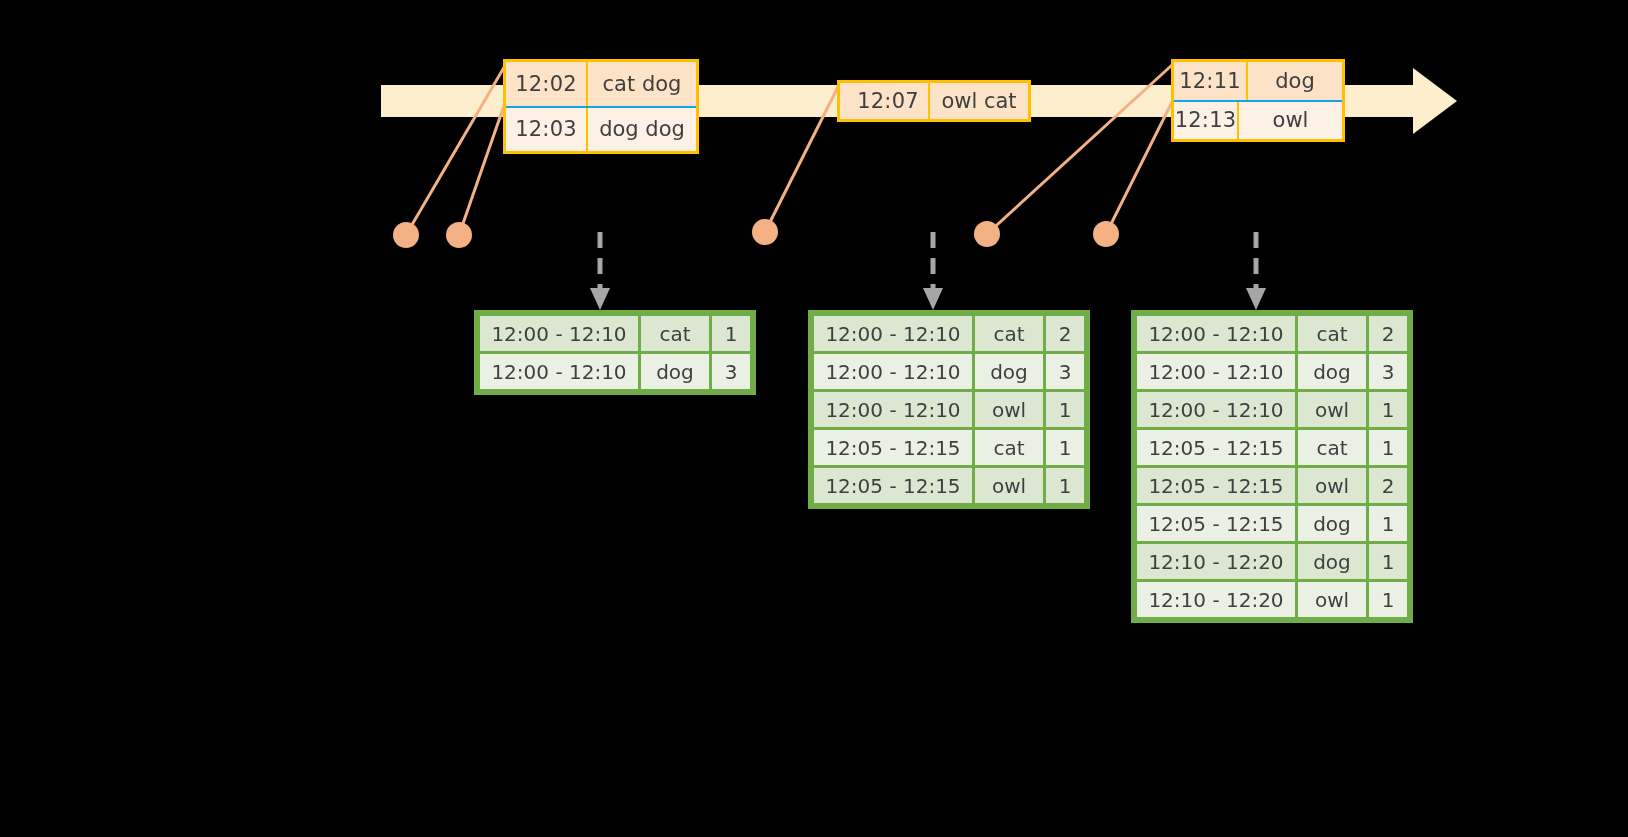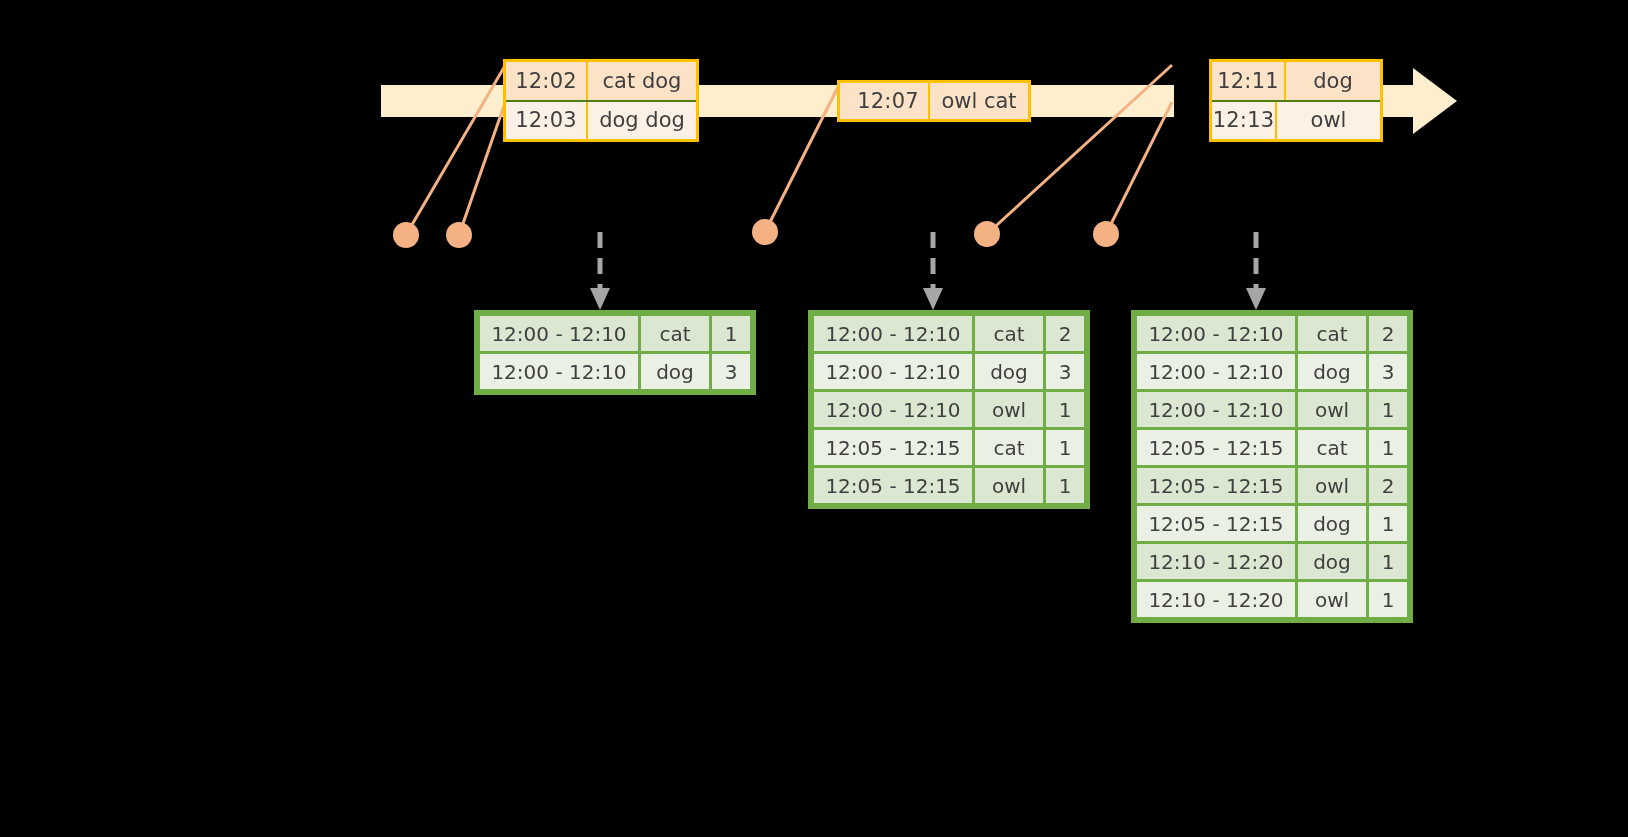--- a/index.html
+++ b/index.html
@@ -42,21 +42,21 @@
     box-sizing: border-box;
     display: flex;
     flex-direction: column;
   }
   .event-row {
     display: flex;
     flex: 1 1 auto;
     box-sizing: border-box;
   }
   .event-row + .event-row {
-    border-top: 2px solid #4d7c0f;
+    border-top: 2px solid #0ea5e9;
   }
   .event-row.shade-a { background: #fce3c8; }
   .event-row.shade-b { background: #fdf1e6; }
   .event-time {
     box-sizing: border-box;
     border-right: 2px solid #ffc000;
     display: flex;
     align-items: center;
     justify-content: center;
     font-size: 21px;
@@ -139,39 +139,39 @@
       </g>
     <g id="connector-dots" fill="#f4b183">
         <circle cx="406" cy="235" r="13"></circle>
         <circle cx="459" cy="235" r="13"></circle>
         <circle cx="765" cy="232" r="13"></circle>
         <circle cx="987" cy="234" r="13"></circle>
         <circle cx="1106" cy="234" r="13"></circle>
       </g>
   </svg>
 
-  <div class="event-box" style="left:503px; top:59px; width:196px; height:83px;">
+  <div class="event-box" style="left:503px; top:59px; width:196px; height:95px;">
     <div class="event-row shade-a">
       <div class="event-time" style="width:82px;">12:02</div>
       <div class="event-words">cat dog</div>
     </div>
     <div class="event-row shade-b">
       <div class="event-time" style="width:82px;">12:03</div>
       <div class="event-words">dog dog</div>
     </div>
   </div>
 
   <div class="event-box" style="left:837px; top:80px; width:194px; height:42px;">
     <div class="event-row shade-a">
       <div class="event-time" style="width:82px;margin-left:8px;">12:07</div>
       <div class="event-words">owl cat</div>
     </div>
   </div>
 
-  <div class="event-box" style="left:1209px; top:59px; width:174px; height:83px;text-align:right;">
+  <div class="event-box" style="left:1171px; top:59px; width:174px; height:83px;text-align:right;">
     <div class="event-row shade-a">
       <div class="event-time" style="width:74px;">12:11</div>
       <div class="event-words">dog</div>
     </div>
     <div class="event-row shade-b">
       <div class="event-time" style="width:65px;">12:13</div>
       <div class="event-words">owl</div>
     </div>
   </div>
 

